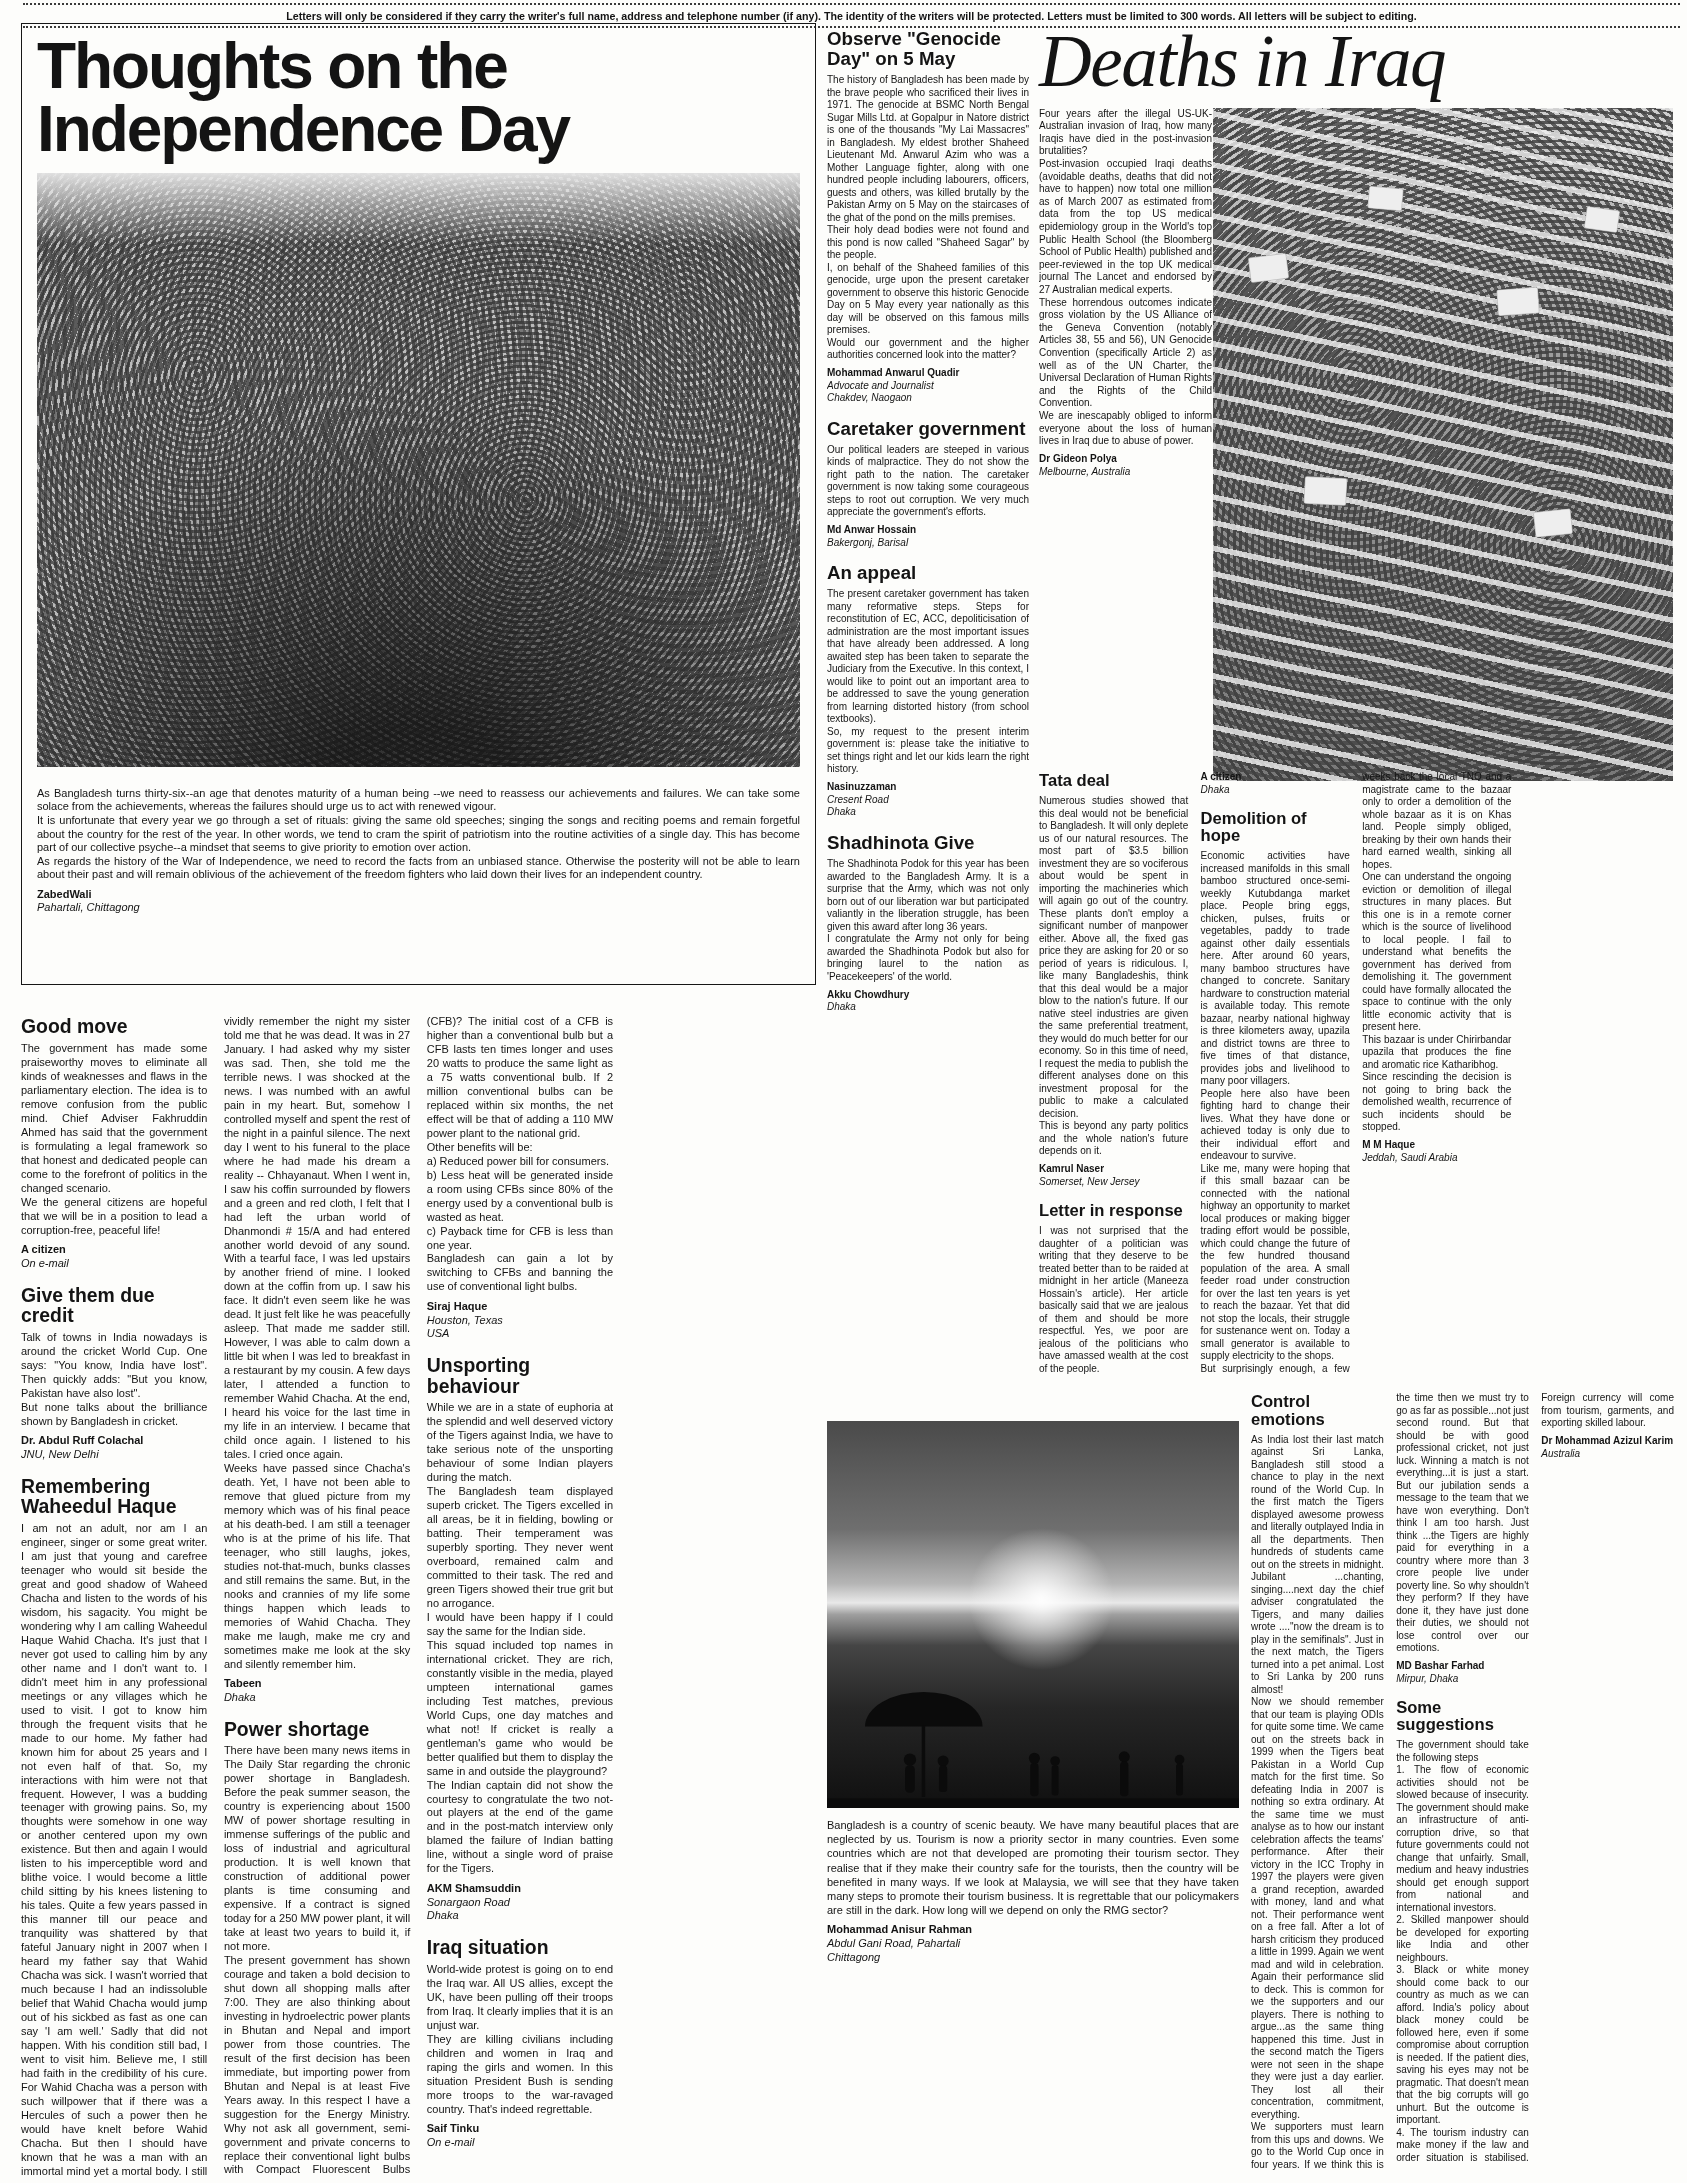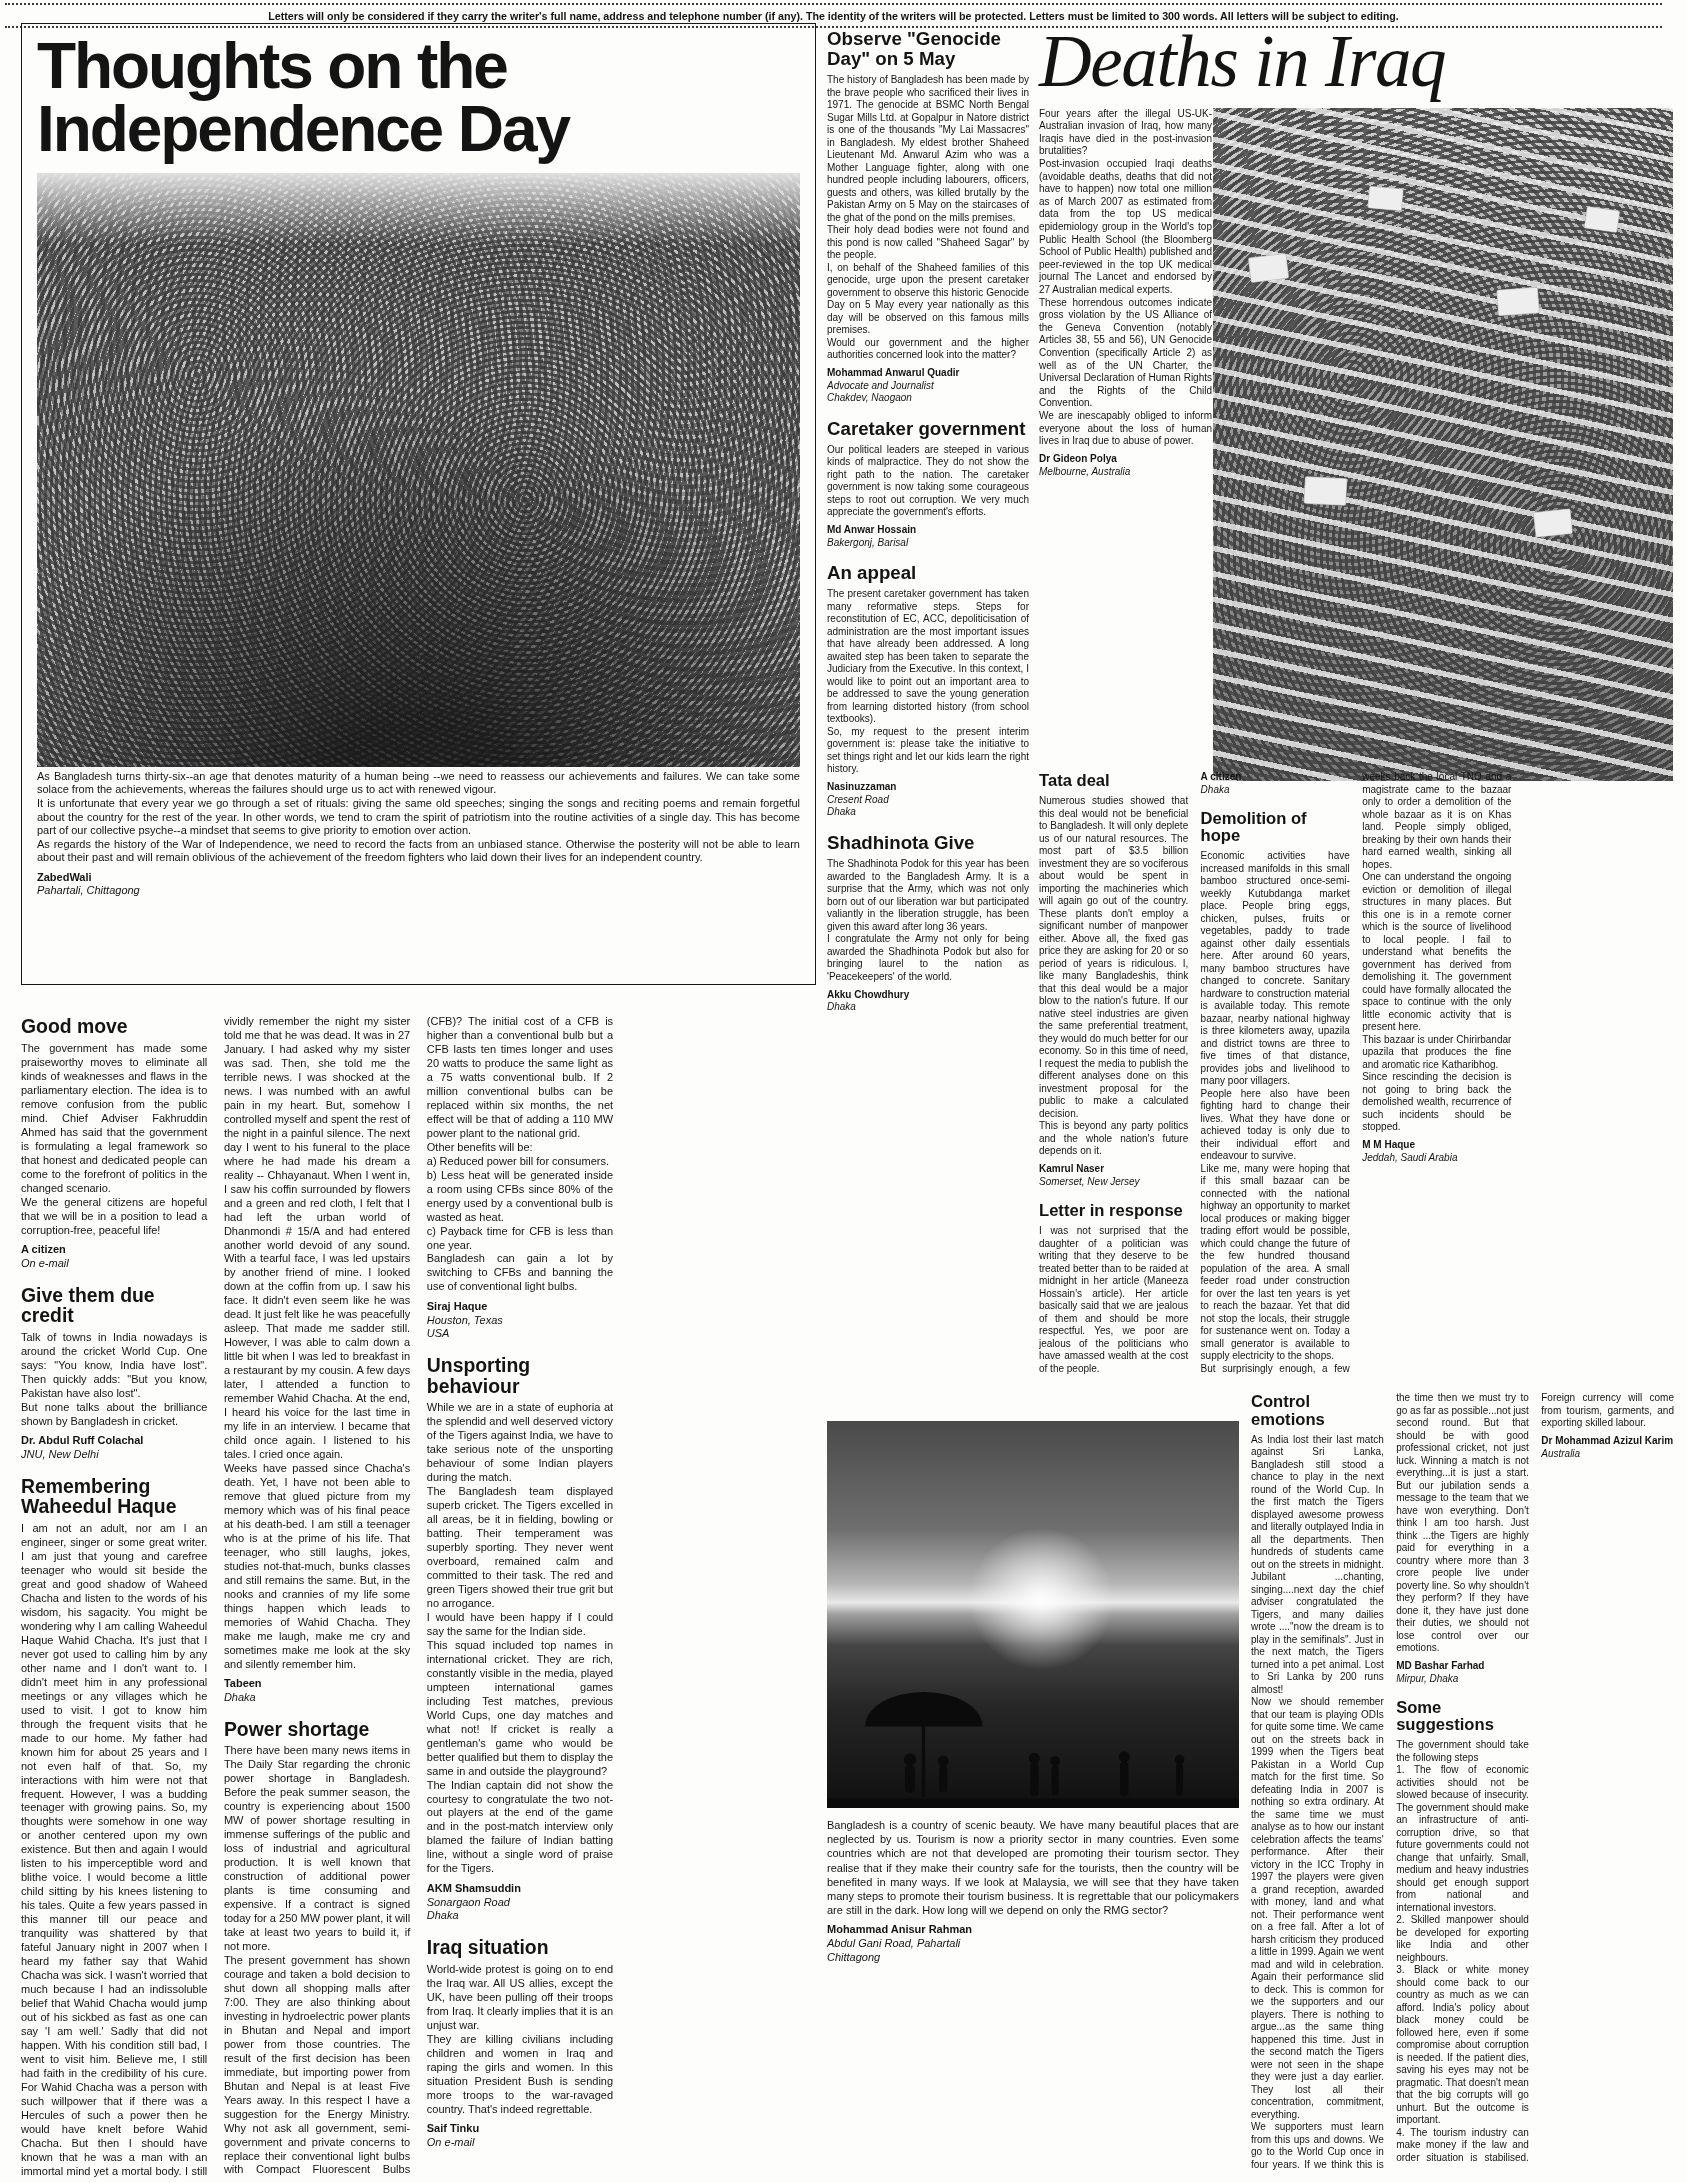--- a/index.html
+++ b/index.html
@@ -1,32 +1,32 @@
 <!DOCTYPE html>
 <html style="font-size:11px"><head>
 <meta charset="utf-8">
 <style>
 *{margin:0;padding:0;box-sizing:border-box}
 html,body{width:1688px;height:2183px}
 body{position:relative;background:#fdfdfb;color:#141414;font-family:"Liberation Sans","DejaVu Sans",sans-serif;overflow:hidden}
 .abs{position:absolute}
-.notice{left:5px;top:2.8px;width:1657px;border-top:2.1px dotted #3a3a3a;border-bottom:2.1px dotted #3a3a3a;padding:4.8px 7px;text-align:center;font-size:10.7px;font-weight:bold}
+.notice{left:23px;top:2.8px;width:1657px;border-top:2.1px dotted #3a3a3a;border-bottom:2.1px dotted #3a3a3a;padding:4.8px 7px;text-align:center;font-size:10.7px;font-weight:bold}
 
 .indep{left:21px;top:23px;width:795px;height:962px;border:1.4px solid #161616;padding:5.5px 15px 7px}
 .indep h1{font-size:64px;line-height:.99;font-weight:800;letter-spacing:-2.1px;margin:5.5px 0 11px}
 .photo{position:relative;overflow:hidden;background:#8e8e8e}
 .ph-crowd{width:100%;height:594px;
  background:
   linear-gradient(180deg,rgba(232,232,232,.95) 0%,rgba(232,232,232,0) 12%),
   radial-gradient(circle at 50% 114%,rgba(18,18,18,.8) 16%,rgba(18,18,18,0) 58%),
   repeating-radial-gradient(circle at 21% 34%,rgba(58,58,58,.75) 0 2.8px,rgba(0,0,0,0) 2.8px 6.2px),
   repeating-radial-gradient(circle at 64% 55%,rgba(42,42,42,.7) 0 2.8px,rgba(0,0,0,0) 2.8px 5.5px),
   repeating-radial-gradient(circle at 85% 25%,rgba(205,205,205,.8) 0 3.5px,rgba(0,0,0,0) 3.5px 7.6px),
   repeating-linear-gradient(97deg,#777 0 5.5px,#8d8d8d 5.5px 11px,#6d6d6d 11px 16px),#828282}
-.indep .fbody{margin-top:3px;font-size:11px;line-height:1.24;text-align:justify;white-space:pre-line}
+.indep .fbody{margin-top:20px;font-size:11px;line-height:1.24;text-align:justify;white-space:pre-line}
 .sig{margin-top:5.5px;line-height:1.25;break-inside:avoid}
 .sn{font-weight:bold}
 .sl{font-style:italic;white-space:pre-line}
 
 .midcol{left:827px;top:28px;width:202px;height:1389px;overflow:hidden;font-size:10px;line-height:1.25}
 .lt{margin:0 0 11px}
 .lh{font-size:18.7px;line-height:1.05;font-weight:bold;margin:14px 0 5.5px;break-after:avoid}
 .lt:first-child .lh{margin-top:1.4px}
 .lb{text-align:justify;white-space:pre-line;overflow-wrap:break-word}
 

